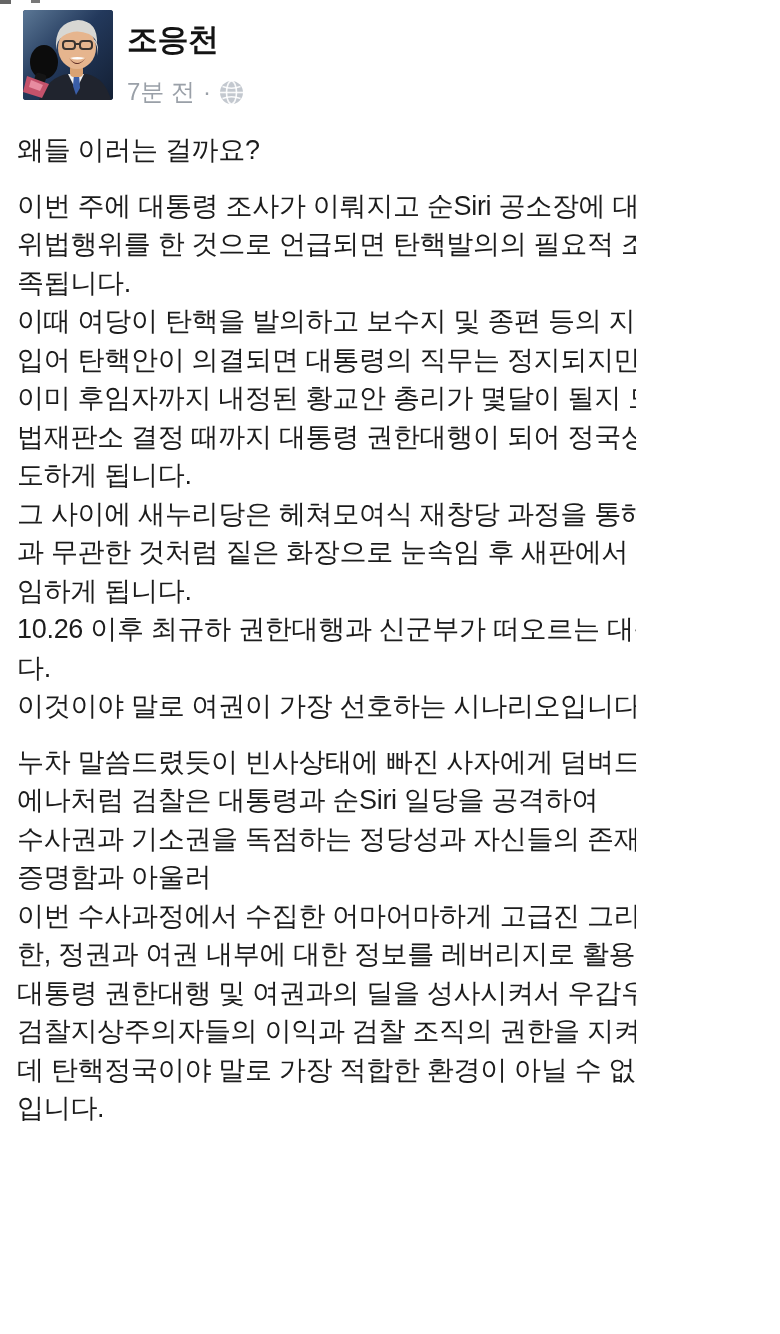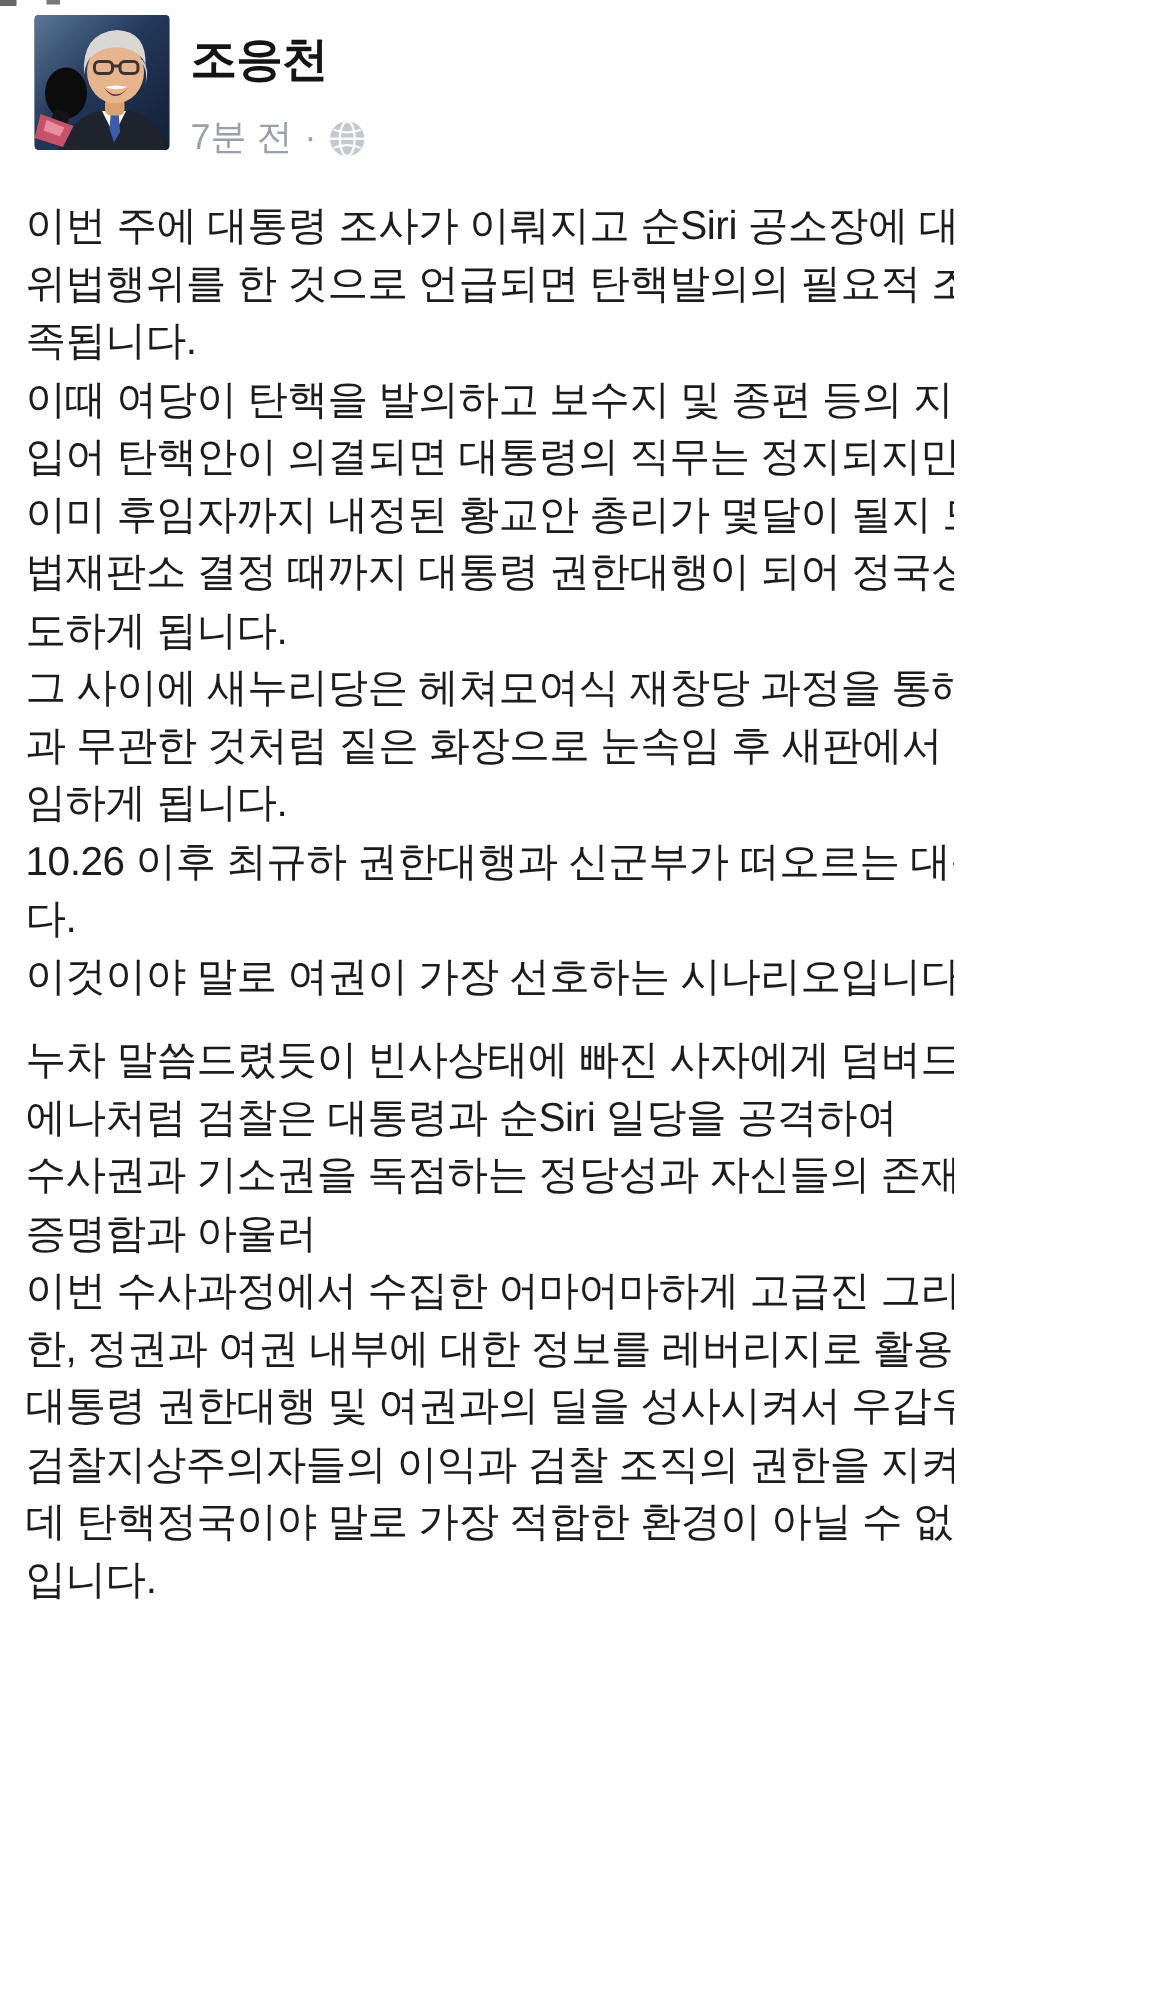--- a/index.html
+++ b/index.html
@@ -117,20 +117,21 @@
 
   <div class="chevron">
     <svg viewBox="0 0 27 19">
       <polyline points="2,2 13.5,15 25,2" fill="none" stroke="#c9cdd4" stroke-width="4" stroke-linecap="butt" stroke-linejoin="miter"></polyline>
     </svg>
   </div>
 
   <div class="scrollbar"></div>
 
   <main class="post-body">
+    <p>왜들 이러는 걸까요?</p>
     <p>이번 주에 대통령 조사가 이뤄지고 순Siri 공소장에 대통령이
 위법행위를 한 것으로 언급되면 탄핵발의의 필요적 조건은 충
 족됩니다.
 이때 여당이 탄핵을 발의하고 보수지 및 종편 등의 지원에 힘
 입어 탄핵안이 의결되면 대통령의 직무는 정지되지만
 이미 후임자까지 내정된 황교안 총리가 몇달이 될지 모르는 헌
 법재판소 결정 때까지 대통령 권한대행이 되어 정국상황을 주
 도하게 됩니다.
 그 사이에 새누리당은 헤쳐모여식 재창당 과정을 통해 현 난국
 과 무관한 것처럼 짙은 화장으로 눈속임 후 새판에서 대선에

